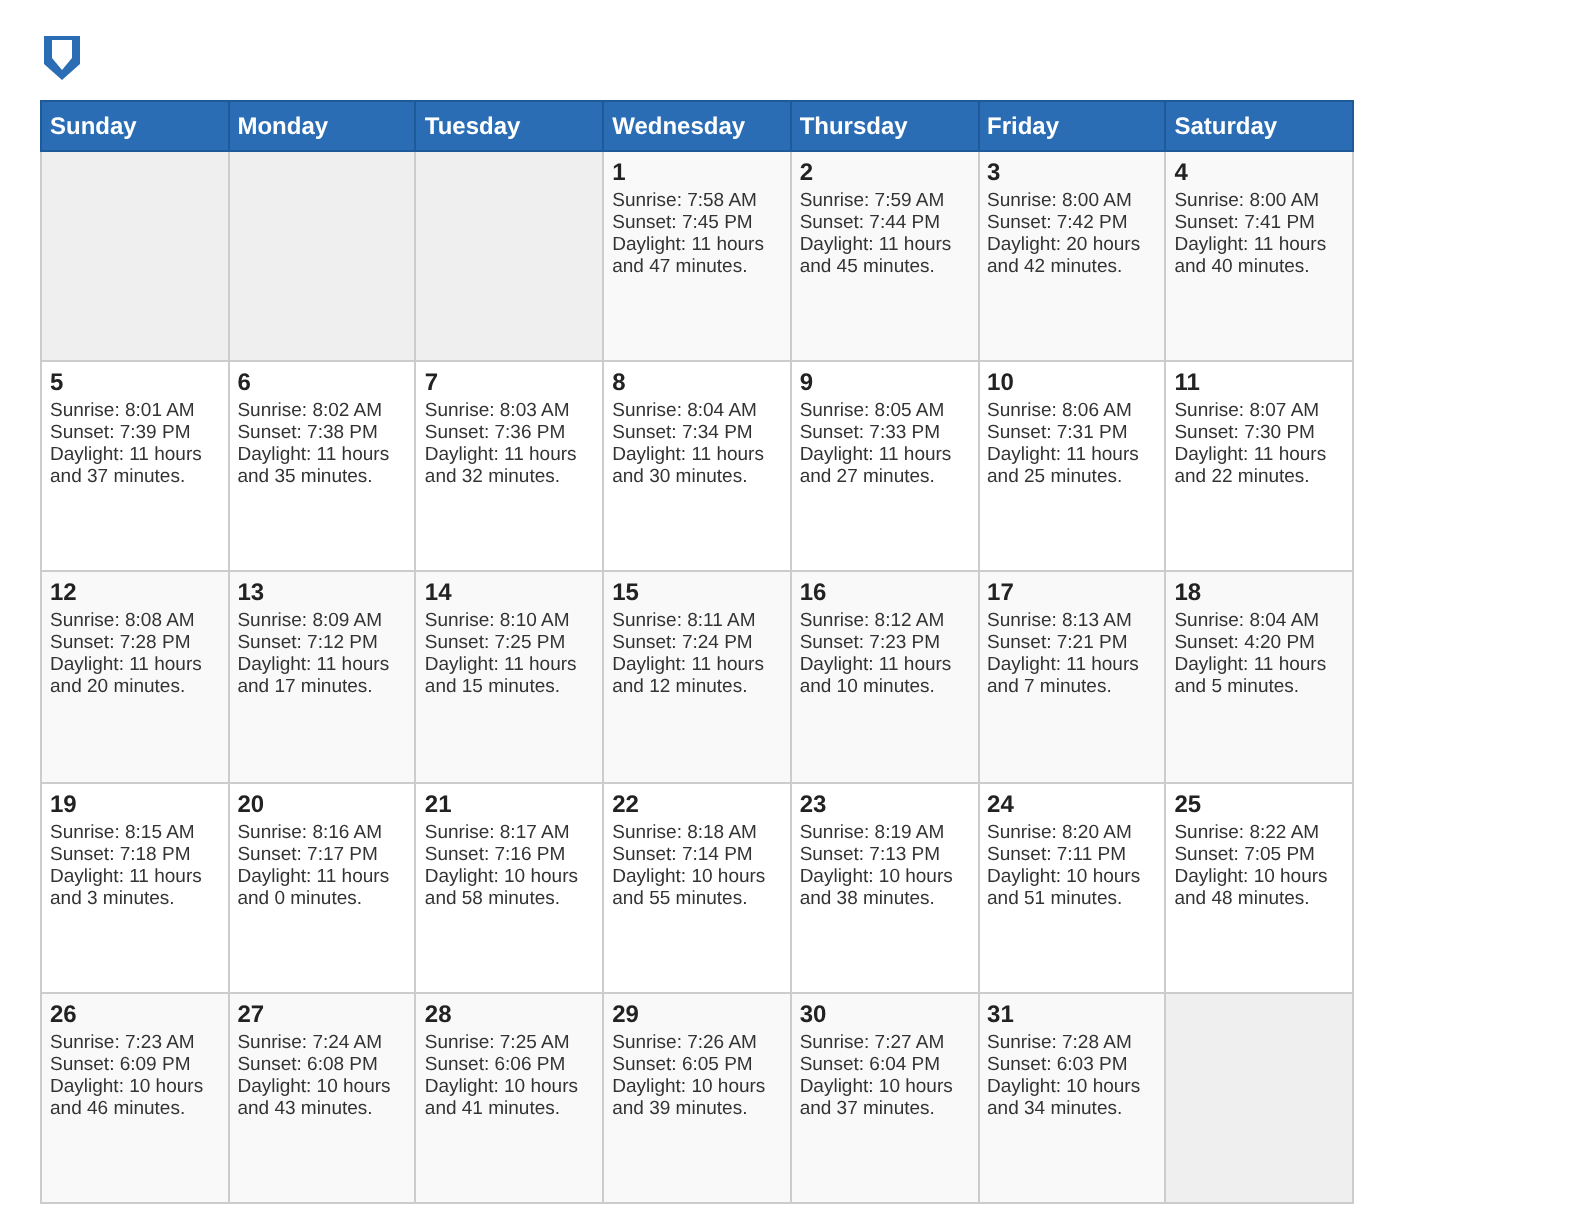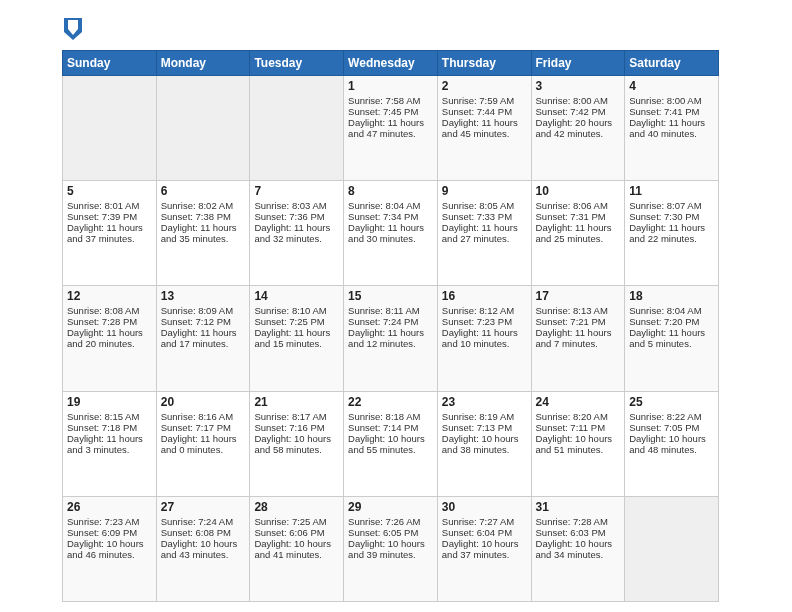--- a/index.html
+++ b/index.html
@@ -9,21 +9,20 @@
       width: 792px;
       height: 612px;
       overflow: hidden;
     }
     .page {
       width: 697px;
       height: 612px;
       padding: 18px 20px 10px 20px;
       display: flex;
       flex-direction: column;
-      margin-left: 42px;
     }
     .header {
       display: flex;
       justify-content: space-between;
       align-items: flex-start;
       margin-bottom: 10px;
     }
     .logo {
       display: flex;
       align-items: center;
@@ -200,21 +199,21 @@
           <td><span class="day-number">16</span>
 <span>Sunrise: 8:12 AM</span><br>
 <span>Sunset: 7:23 PM</span><br>
 <span>Daylight: 11 hours and 10 minutes.</span></td>
           <td><span class="day-number">17</span>
 <span>Sunrise: 8:13 AM</span><br>
 <span>Sunset: 7:21 PM</span><br>
 <span>Daylight: 11 hours and 7 minutes.</span></td>
           <td><span class="day-number">18</span>
 <span>Sunrise: 8:04 AM</span><br>
-<span>Sunset: 7:20 PM</span><br>
+<span>Sunset: 4:20 PM</span><br>
 <span>Daylight: 11 hours and 5 minutes.</span></td>
         </tr>
         <tr>
           <td><span class="day-number">19</span>
 <span>Sunrise: 8:15 AM</span><br>
 <span>Sunset: 7:18 PM</span><br>
 <span>Daylight: 11 hours and 3 minutes.</span></td>
           <td><span class="day-number">20</span>
 <span>Sunrise: 8:16 AM</span><br>
 <span>Sunset: 7:17 PM</span><br>

